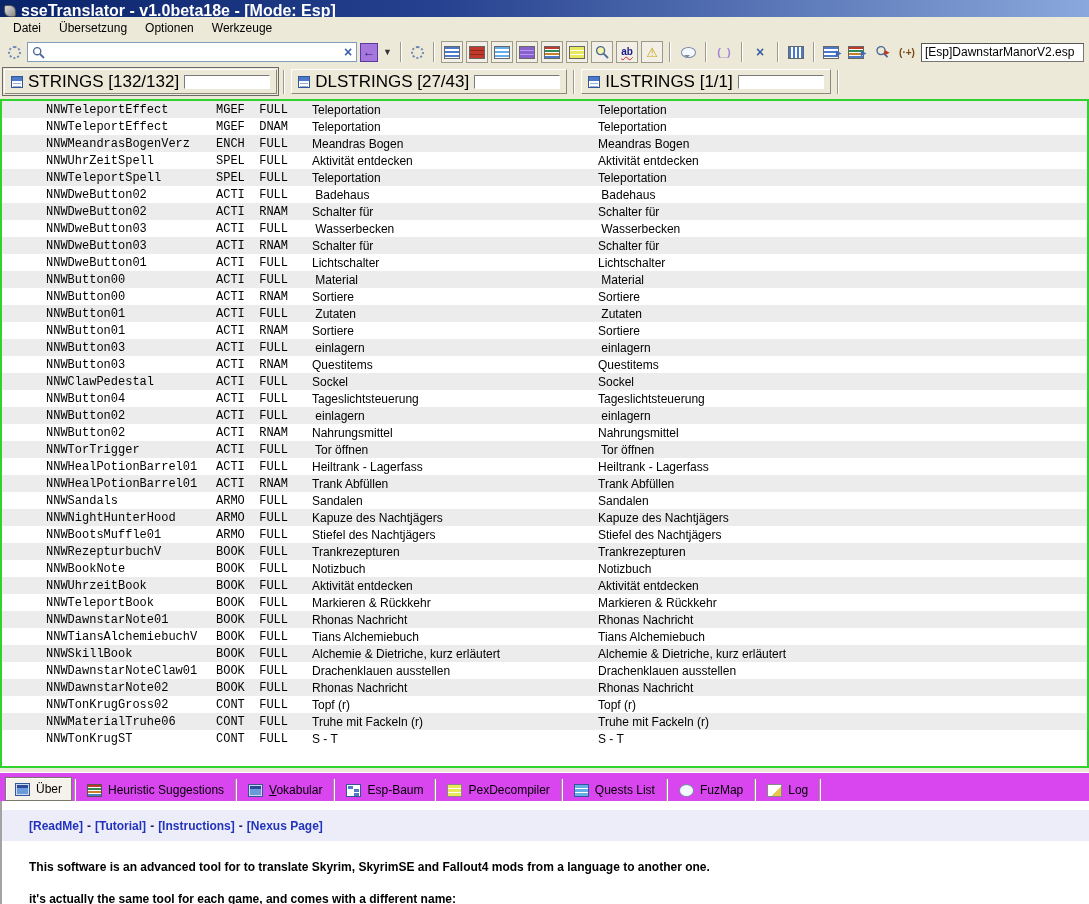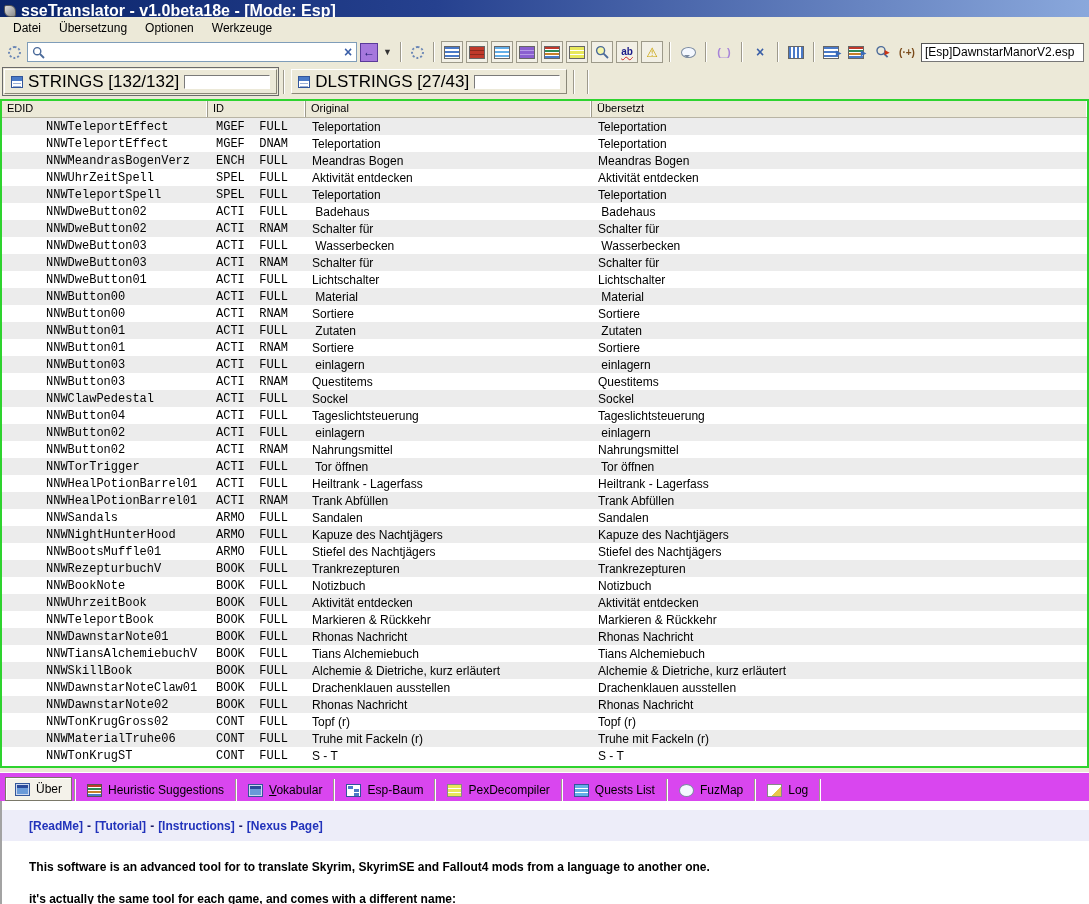--- a/index.html
+++ b/index.html
@@ -239,30 +239,29 @@
       <span class="status-label">STRINGS [132/132]</span>
       <span class="pbar"></span>
     </div>
     <span class="status-sep"></span>
     <div class="status-panel">
       <span class="tbl-ico"></span>
       <span class="status-label">DLSTRINGS [27/43]</span>
       <span class="pbar"></span>
     </div>
     <span class="status-sep"></span>
+    <div class="status-panel">
+      <span class="tbl-ico"></span>
+      <span class="status-label">ILSTRINGS [1/1]</span>
+      <span class="pbar"></span>
+    </div>
     <span class="status-sep"></span>
   </div>
 
 <div class="grid">
-  <div class="ghead">
-    <div class="hcell c1">EDID</div>
-    <div class="hcell c2">ID</div>
-    <div class="hcell c3">Original</div>
-    <div class="hcell c4">Übersetzt</div>
-  </div>
   <div class="gbody">
       <div class="trow odd">
         <div class="cell c1 mono">NNWTeleportEffect</div>
         <div class="cell c2 mono">MGEF  FULL</div>
         <div class="cell c3">Teleportation</div>
         <div class="cell c4">Teleportation</div>
       </div>
       <div class="trow">
         <div class="cell c1 mono">NNWTeleportEffect</div>
         <div class="cell c2 mono">MGEF  DNAM</div>

